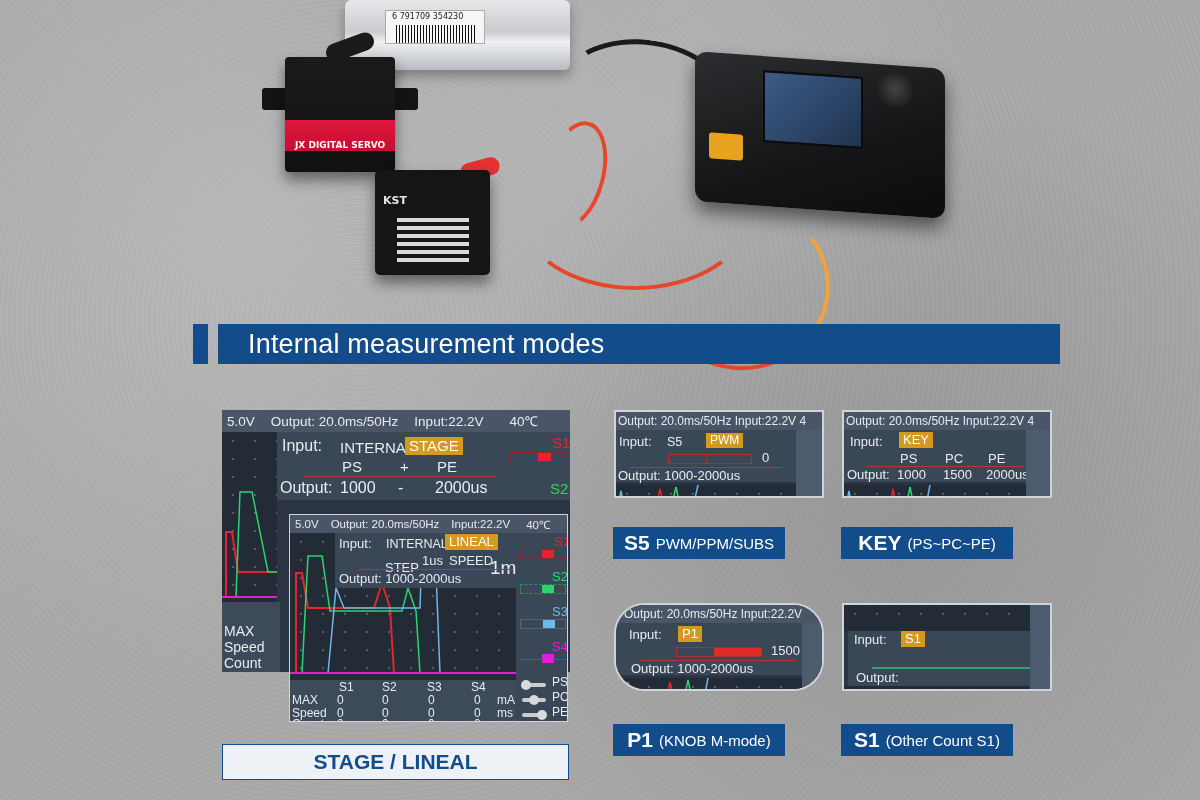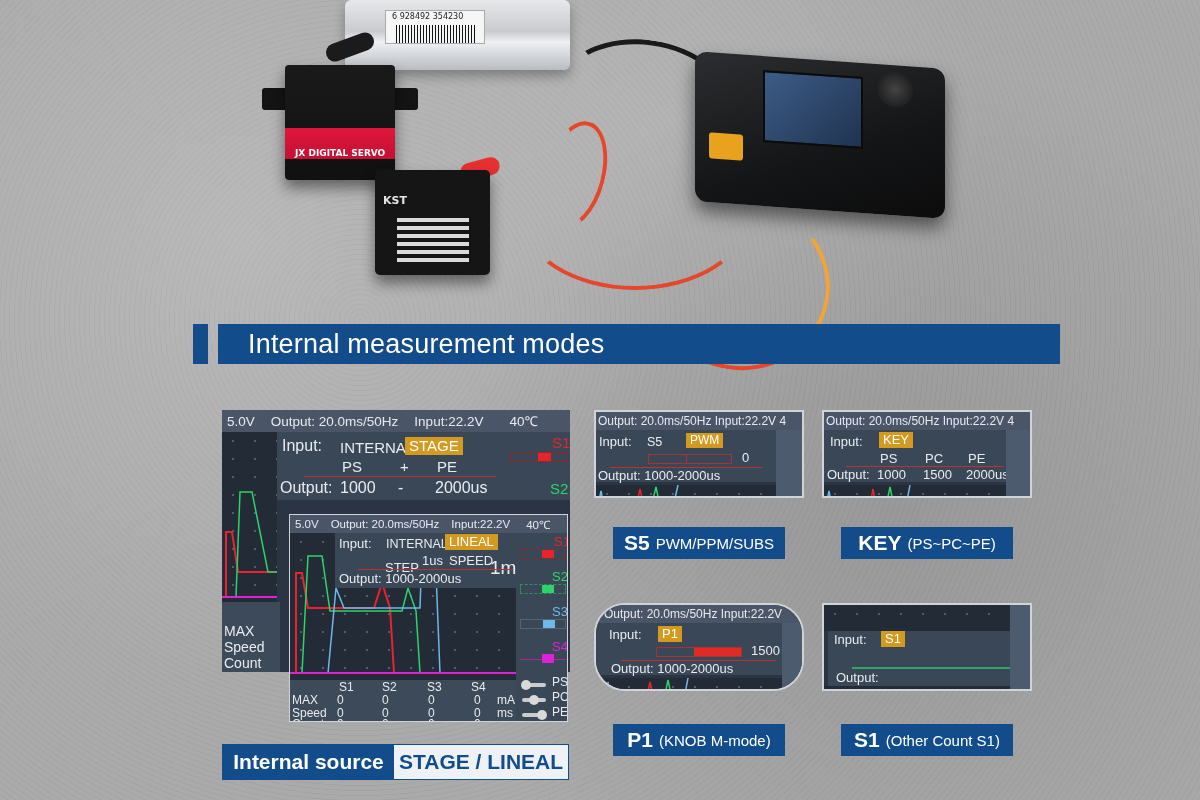--- a/index.html
+++ b/index.html
@@ -23,21 +23,21 @@
     border-radius: 6px; box-shadow: 0 6px 12px rgba(0,0,0,.3);
   }
   .battery .label {
     position: absolute; left: 40px; top: 10px; width: 100px; height: 34px;
     background: #f6f6f6; border: 1px solid #aaa;
     background-image: repeating-linear-gradient(90deg, #111 0 1px, transparent 1px 3px);
     background-size: 80px 18px; background-repeat: no-repeat; background-position: 10px 14px;
   }
   .battery .label span { position: absolute; left: 6px; top: 1px; font-size: 8px; color: #222; }
   .servo1 {
-    left: 285px; top: 65px; width: 110px; height: 115px;
+    left: 285px; top: 57px; width: 110px; height: 115px;
     background: linear-gradient(180deg, #1a1a1a 0%, #151515 55%, #e0163d 55%, #c40f33 82%, #111 82%);
     border-radius: 4px; box-shadow: 0 8px 14px rgba(0,0,0,.45);
   }
   .servo1-ear { left: 262px; top: 88px; width: 156px; height: 22px; background: #141414; border-radius: 3px; }
   .servo1-horn { left: 325px; top: 38px; width: 50px; height: 18px; background: #1b1b1b; border-radius: 9px; transform: rotate(-20deg); }
   .servo1 .brand { position: absolute; left: 10px; bottom: 22px; color: #fff; font-size: 9px; font-weight: bold; }
   .servo2 {
     left: 375px; top: 170px; width: 115px; height: 105px;
     background: #151515; border-radius: 5px; box-shadow: 0 8px 14px rgba(0,0,0,.45);
   }
@@ -89,21 +89,21 @@
     background-size: 22px 18px; }
   .side { position: absolute; background: #6f7e93; }
   .chip { position: absolute; height: 10px; }
 
   
   #stage { left: 222px; top: 410px; width: 348px; height: 262px; }
   
   #lineal { left: 289px; top: 514px; width: 279px; height: 208px; border: 1px solid #d0d4d8; }
 
   
-  .small { width: 210px; height: 88px; border: 2px solid #d0d4d8; }
+  .small { width: 210px; height: 88px; border: 2px solid #d0d4d8; margin-left: 20px; }
   #s5 { left: 594px; top: 410px; }
   #key { left: 822px; top: 410px; }
   #p1 { left: 594px; top: 603px; border-radius: 31px; }
   #s1 { left: 822px; top: 603px; }
 
   
   .cap {
     background: #124c8b; color: #fff; display: flex; align-items: center; justify-content: center;
     font-family: "Liberation Sans", sans-serif; height: 32px; white-space: nowrap;
   }
@@ -120,21 +120,21 @@
   }
   .internal .a { background: #124c8b; color: #fff; width: 171px; display: flex; align-items: center; justify-content: center; }
   .internal .b { background: #eef2f7; color: #124c8b; flex: 1; display: flex; align-items: center; justify-content: center; }
 </style>
 </head>
 <body>
 
 <div class="abs wire w4"></div>
 <div class="abs battery">
   <div class="label">
-    <span>6 928492 354230</span>
+    <span>6 791709 354230</span>
   </div>
 </div>
 <div class="abs servo1-horn"></div>
 <div class="abs servo1-ear"></div>
 <div class="abs servo1">
   <span class="brand">JX DIGITAL SERVO</span>
 </div>
 <div class="abs wire w1"></div>
 <div class="abs wire w3"></div>
 <div class="abs servo2-horn"></div>
@@ -374,15 +374,14 @@
 </div>
 <div class="abs cap" id="cap-p1">
   <b>P1</b>
   <span>(KNOB M-mode)</span>
 </div>
 <div class="abs cap" id="cap-s1">
   <b>S1</b>
   <span>(Other Count S1)</span>
 </div>
 <div class="abs internal">
-  <div class="a">Internal source</div>
   <div class="b">STAGE / LINEAL</div>
 </div>
 
 </body></html>

